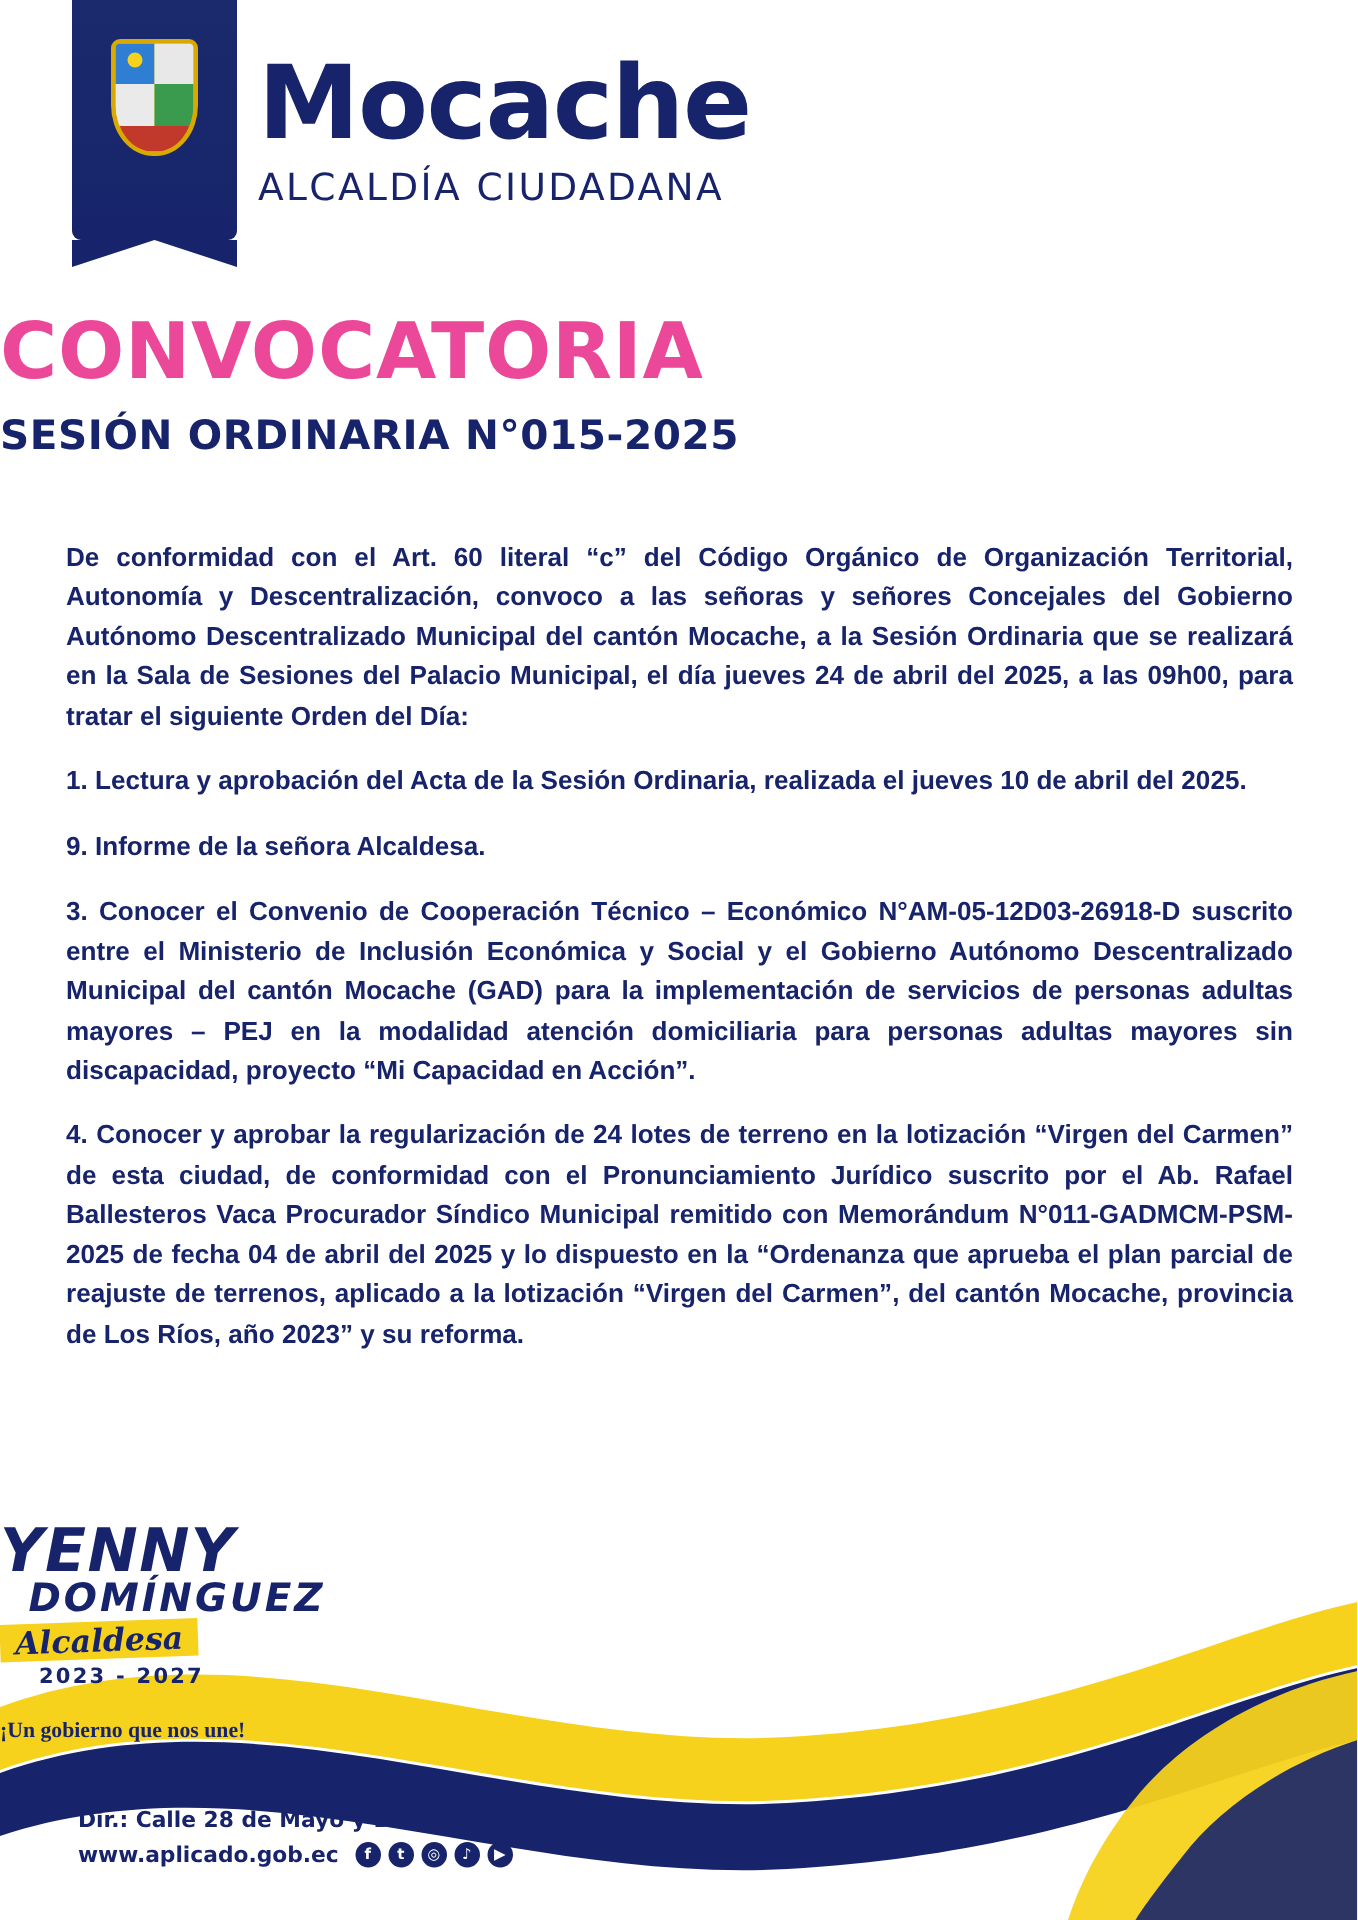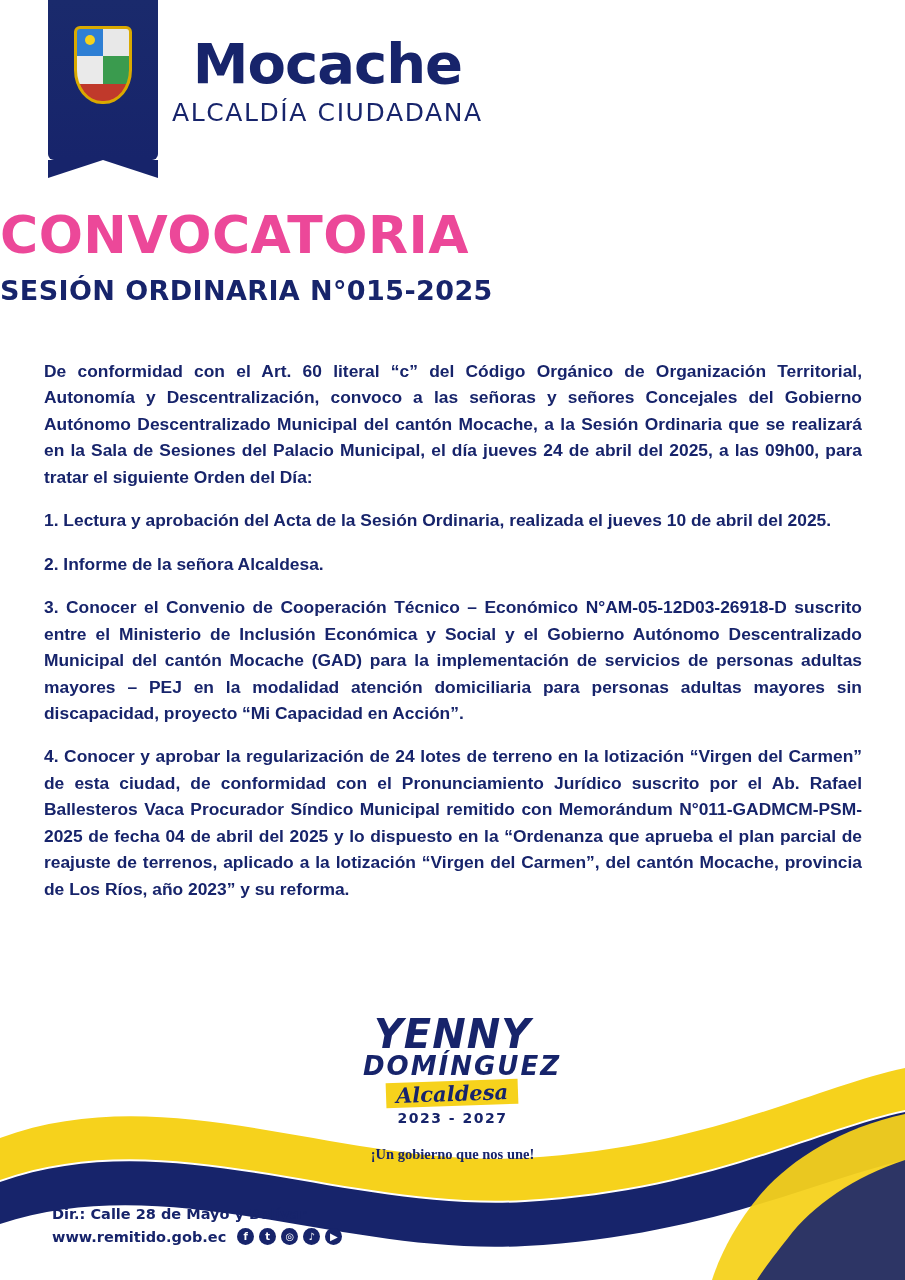--- a/index.html
+++ b/index.html
@@ -75,21 +75,21 @@
     background: #f6d21c;
     border-radius: 50%;
   }
 
   .wordmark {
     position: absolute;
     left: 172px;
     top: 36px;
   }
   .wordmark .name {
-    font-size: 56px;
+    font-size: 68px;
     font-weight: 700;
     color: #17246b;
     letter-spacing: -1px;
     line-height: 1;
     font-family: "DejaVu Sans", sans-serif;
     text-align: center;
   }
   .wordmark .sub {
     margin-top: 6px;
     font-size: 25px;
@@ -148,21 +148,21 @@
     left: 0; bottom: 0;
     width: 905px;
     height: 270px;
   }
   .footer svg { display: block; }
 
   .signature {
     position: absolute;
     left: 0; right: 0;
     top: 1015px;
-    text-align: center;
+    text-align: left;
     z-index: 5;
   }
   .sig-name {
     font-family: "DejaVu Sans", sans-serif;
     font-size: 40px;
     font-weight: 700;
     font-style: italic;
     color: #17246b;
     letter-spacing: 1px;
     line-height: 0.95;
@@ -189,20 +189,21 @@
     padding: 0 10px;
     transform: rotate(-2deg);
   }
   .sig-years {
     margin-top: 4px;
     font-family: "DejaVu Sans", sans-serif;
     font-size: 14px;
     font-weight: 700;
     color: #17246b;
     letter-spacing: 1.5px;
+    padding-left: 26px;
   }
   .sig-slogan {
     margin-top: 20px;
     font-family: Liberation Serif, serif;
     font-size: 14.5px;
     font-weight: 700;
     color: #17246b;
   }
 
   .contact {
@@ -259,21 +260,21 @@
       <div class="sub">ALCALDÍA CIUDADANA</div>
     </div>
   </div>
 
   <div class="doc-title">CONVOCATORIA</div>
   <div class="doc-subtitle">SESIÓN ORDINARIA N°015-2025</div>
 
   <div class="body-text">
     <p class="para">De conformidad con el Art. 60 literal “c” del Código Orgánico de Organización Territorial, Autonomía y Descentralización, convoco a las señoras y señores Concejales del Gobierno Autónomo Descentralizado Municipal del cantón Mocache, a la Sesión Ordinaria que se realizará en la Sala de Sesiones del Palacio Municipal, el día jueves 24 de abril del 2025, a las 09h00, para tratar el siguiente Orden del Día:</p>
     <p class="para">1. Lectura y aprobación del Acta de la Sesión Ordinaria, realizada el jueves 10 de abril del 2025.</p>
-    <p class="para">2. Informe de la señora Alcaldesa.</p>
+    <p class="para">9. Informe de la señora Alcaldesa.</p>
     <p class="para">3. Conocer el Convenio de Cooperación Técnico – Económico N°AM-05-12D03-26918-D suscrito entre el Ministerio de Inclusión Económica y Social y el Gobierno Autónomo Descentralizado Municipal del cantón Mocache (GAD) para la implementación de servicios de personas adultas mayores – PEJ en la modalidad atención domiciliaria para personas adultas mayores sin discapacidad, proyecto “Mi Capacidad en Acción”.</p>
     <p class="para">4. Conocer y aprobar la regularización de 24 lotes de terreno en la lotización “Virgen del Carmen” de esta ciudad, de conformidad con el Pronunciamiento Jurídico suscrito por el Ab. Rafael Ballesteros Vaca Procurador Síndico Municipal remitido con Memorándum N°011-GADMCM-PSM-2025 de fecha 04 de abril del 2025 y lo dispuesto en la “Ordenanza que aprueba el plan parcial de reajuste de terrenos, aplicado a la lotización “Virgen del Carmen”, del cantón Mocache, provincia de Los Ríos, año 2023” y su reforma.</p>
   </div>
 
   <div class="signature">
     <div class="sig-name">YENNY</div>
     <div class="sig-last">DOMÍNGUEZ</div>
     <div class="sig-role">Alcaldesa</div>
     <div class="sig-years">2023 - 2027</div>
     <div class="sig-slogan">¡Un gobierno que nos une!</div>
@@ -289,21 +290,21 @@
       <path d="M905,150 C855,166 812,196 788,228 C772,248 762,262 757,270 L905,270 Z" fill="#17246b" opacity="0.9"></path>
     </svg>
   </div>
 
   <div class="contact">
     <div>
       <span>Dir.:</span>
       <span>Calle 28 de Mayo y Bolívar</span>
     </div>
     <div class="row2">
-      <span>www.remitido.gob.ec</span>
+      <span>www.aplicado.gob.ec</span>
       <span class="social">
         <span>f</span>
         <span>t</span>
         <span>◎</span>
         <span>♪</span>
         <span>▶</span>
       </span>
     </div>
   </div>
 

